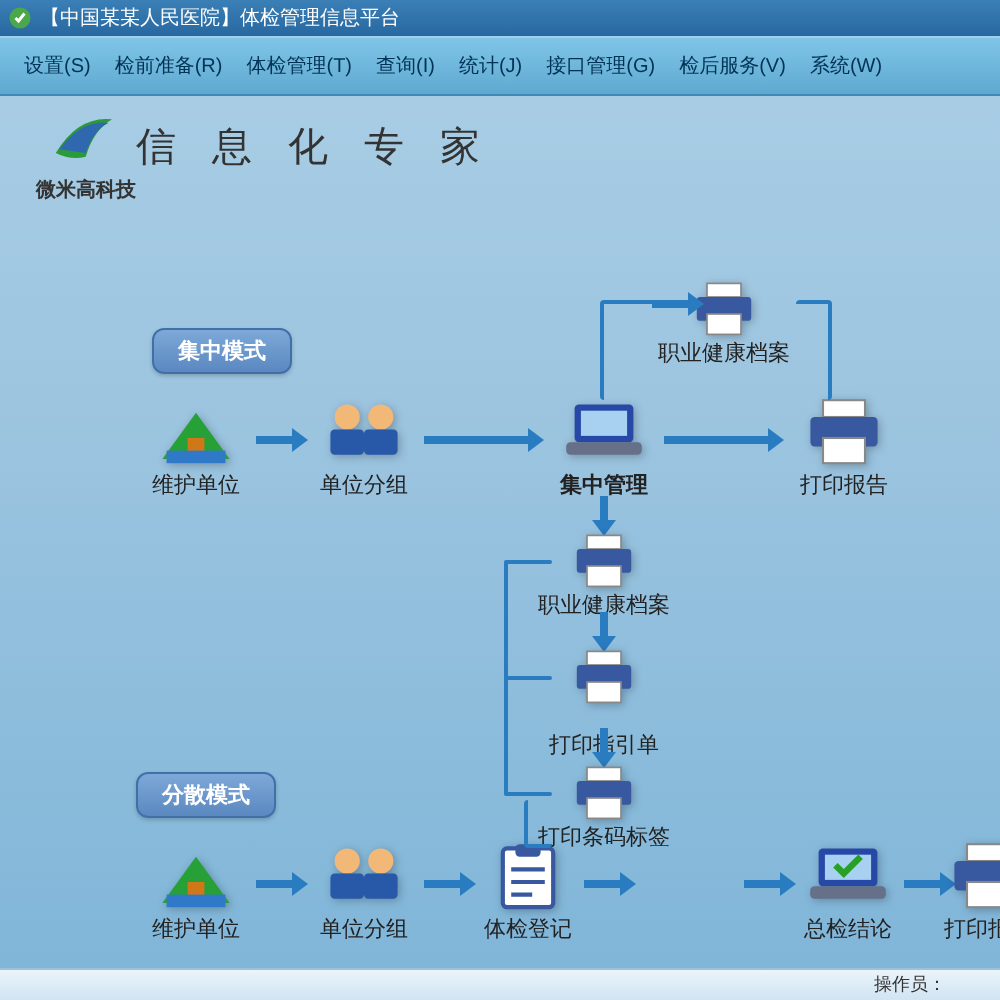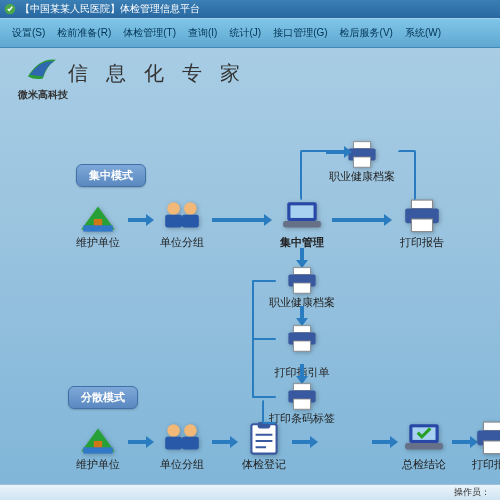--- a/index.html
+++ b/index.html
@@ -19,21 +19,21 @@
 .node .node-icon { width: 42px; height: 36px; display: flex; align-items: center; justify-content: center; filter: drop-shadow(1px 1px 2px rgba(0,0,0,0.25)); }
 .node .node-label { font-size: 11px; color: #222; margin-top: 1px; text-align: center; white-space: nowrap; }
 .node.small .node-icon { width: 34px; height: 28px; }
 .arrow-r { position: absolute; width: 26px; height: 12px; }
 .arrow-r::before { content: ""; display: block; width: 18px; height: 4px; background: #2a7cc0; position: absolute; top: 4px; left: 0; }
 .arrow-r::after { content: ""; display: block; width: 0; height: 0; border-left: 8px solid #2a7cc0; border-top: 6px solid transparent; border-bottom: 6px solid transparent; position: absolute; left: 18px; top: 0; }
 .arrow-d { position: absolute; width: 12px; height: 20px; }
 .arrow-d::before { content: ""; display: block; width: 4px; height: 12px; background: #2a7cc0; position: absolute; left: 4px; top: 0; }
 .arrow-d::after { content: ""; display: block; width: 0; height: 0; border-top: 8px solid #2a7cc0; border-left: 6px solid transparent; border-right: 6px solid transparent; position: absolute; top: 12px; left: 0; }
 .elbow { position: absolute; border: 2px solid #2a7cc0; border-radius: 2px; }
-.statusbar { height: 16px; background: linear-gradient(to bottom, #eaf4fb, #d0e4f2); border-top: 1px solid #a0c0d8; font-size: 9px; display: flex; align-items: center; justify-content: flex-end; padding: 0 10px; color: #333; }
+.statusbar { height: 16px; background: linear-gradient(to bottom, #eaf4fb, #d0e4f2); border-top: 1px solid #a0c0d8; font-size: 9px; display: flex; align-items: center; justify-content: flex-end; padding: 0 27px; color: #333; }
 </style>
 </head>
 <body>
 
 <div class="titlebar">
   <span class="icon">
     <svg viewBox="0 0 16 16">
         <circle cx="8" cy="8" r="7" fill="#4aa84a"></circle>
         <path d="M5 8 L7 10 L11 5" stroke="#fff" stroke-width="2" fill="none"></path>
       </svg>

